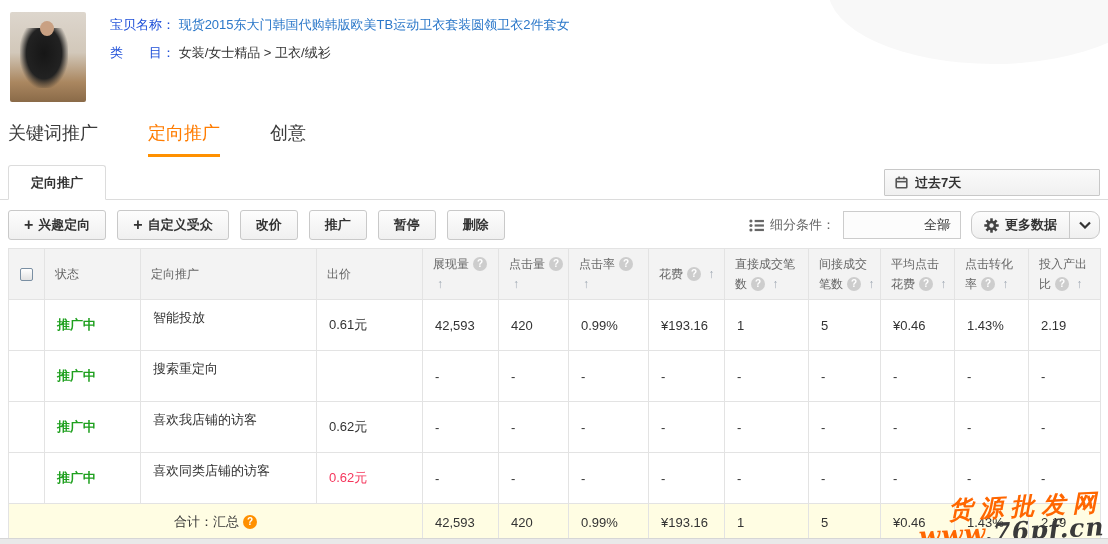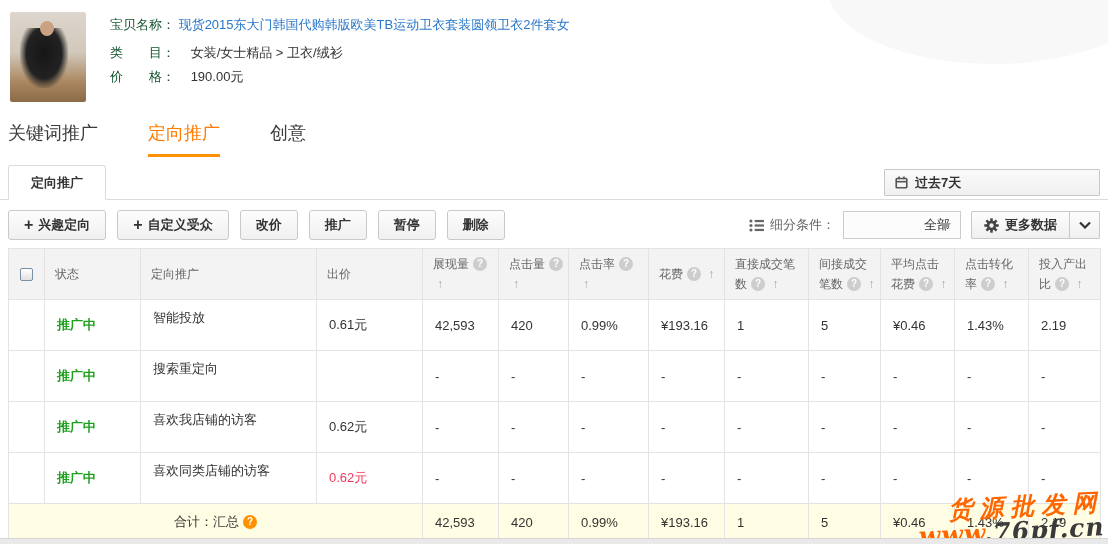--- a/index.html
+++ b/index.html
@@ -24,23 +24,23 @@
     content:""; position:absolute; left:10px; top:16px; width:48px; height:60px;
     background:radial-gradient(ellipse at 50% 42%, #161616 0%, #222 52%, rgba(34,34,34,0) 74%);
   }
   .thumb::after {
     content:""; position:absolute; left:30px; top:9px; width:14px; height:15px;
     border-radius:50%; background:#c9a183;
   }
   .meta { margin-left:24px; padding-top:2px; }
   .meta .mrow { height:22px; line-height:22px; margin-bottom:2px; white-space:nowrap; }
   .meta .mrow.first { margin-bottom:6px; }
-  .lbl { color:#14532d; }
+  .lbl { color:#1d4ed8; }
   .plink { color:#2a77c9; text-decoration:none; cursor:pointer; }
-  .val { color:#333;margin-left:12px; }
+  .val { color:#333; }
   .pencil { margin-left:12px; cursor:pointer; vertical-align:-2px; display:inline-block; }
   
   .main-tabs { position:absolute; top:121px; left:8px; display:flex; }
   .mtab { font-size:18px; color:#3c3c3c; margin-right:50px; padding-bottom:9px; cursor:pointer; }
   .mtab.active { color:#ff7c00; border-bottom:3px solid #ff9000; }
   
   .subtab-bar { position:absolute; top:165px; left:0; width:1108px; height:35px; border-bottom:1px solid #dcdcdc; }
   .subtab {
     position:absolute; left:8px; bottom:-1px; height:35px; line-height:34px;
     background:#fff; border:1px solid #dcdcdc; border-bottom-color:#fff;
@@ -68,21 +68,21 @@
   .select {
     width:118px; height:28px; border:1px solid #ccc; background:#fcfcfc;
     display:flex; align-items:center; padding:0 10px; position:relative; margin-right:10px;
     color:#333; cursor:pointer;justify-content:flex-end;
   }
   .caret {
     position:absolute; right:9px; top:11px; width:0; height:0;
     border-left:6px solid transparent; border-right:6px solid transparent; border-top:7px solid #9b9b9b;
   }
   .more-split {
-    display:flex; height:28px; border:1px solid #c9c9c9; border-radius:1px; overflow:hidden;
+    display:flex; height:28px; border:1px solid #c9c9c9; border-radius:9px; overflow:hidden;
     background:linear-gradient(#fdfdfd,#f0f0f0);
   }
   .more-main {
     display:flex; align-items:center; gap:6px; padding:0 12px; border:none; background:transparent;
     font-family:inherit; font-weight:bold; font-size:13px; color:#333; cursor:pointer;
   }
   .more-caret {
     width:30px; border:none; border-left:1px solid #c9c9c9; background:transparent;
     display:flex; align-items:center; justify-content:center; cursor:pointer;
   }
@@ -134,24 +134,20 @@
   <div class="product">
     <div class="thumb"></div>
     <div class="meta">
       <div class="mrow first">
         <span class="lbl">宝贝名称：</span>
         <a class="plink">现货2015东大门韩国代购韩版欧美TB运动卫衣套装圆领卫衣2件套女</a>
       </div>
       <div class="mrow">
         <span class="lbl">类　　目：</span>
         <span class="val">女装/女士精品 &gt; 卫衣/绒衫</span>
-      </div>
-      <div class="mrow">
-        <span class="lbl">价　　格：</span>
-        <span class="val">190.00元</span>
       </div>
     </div>
   </div>
 
   <div class="main-tabs">
     <div class="mtab">关键词推广</div>
     <div class="mtab active">定向推广</div>
     <div class="mtab">创意</div>
   </div>
 

